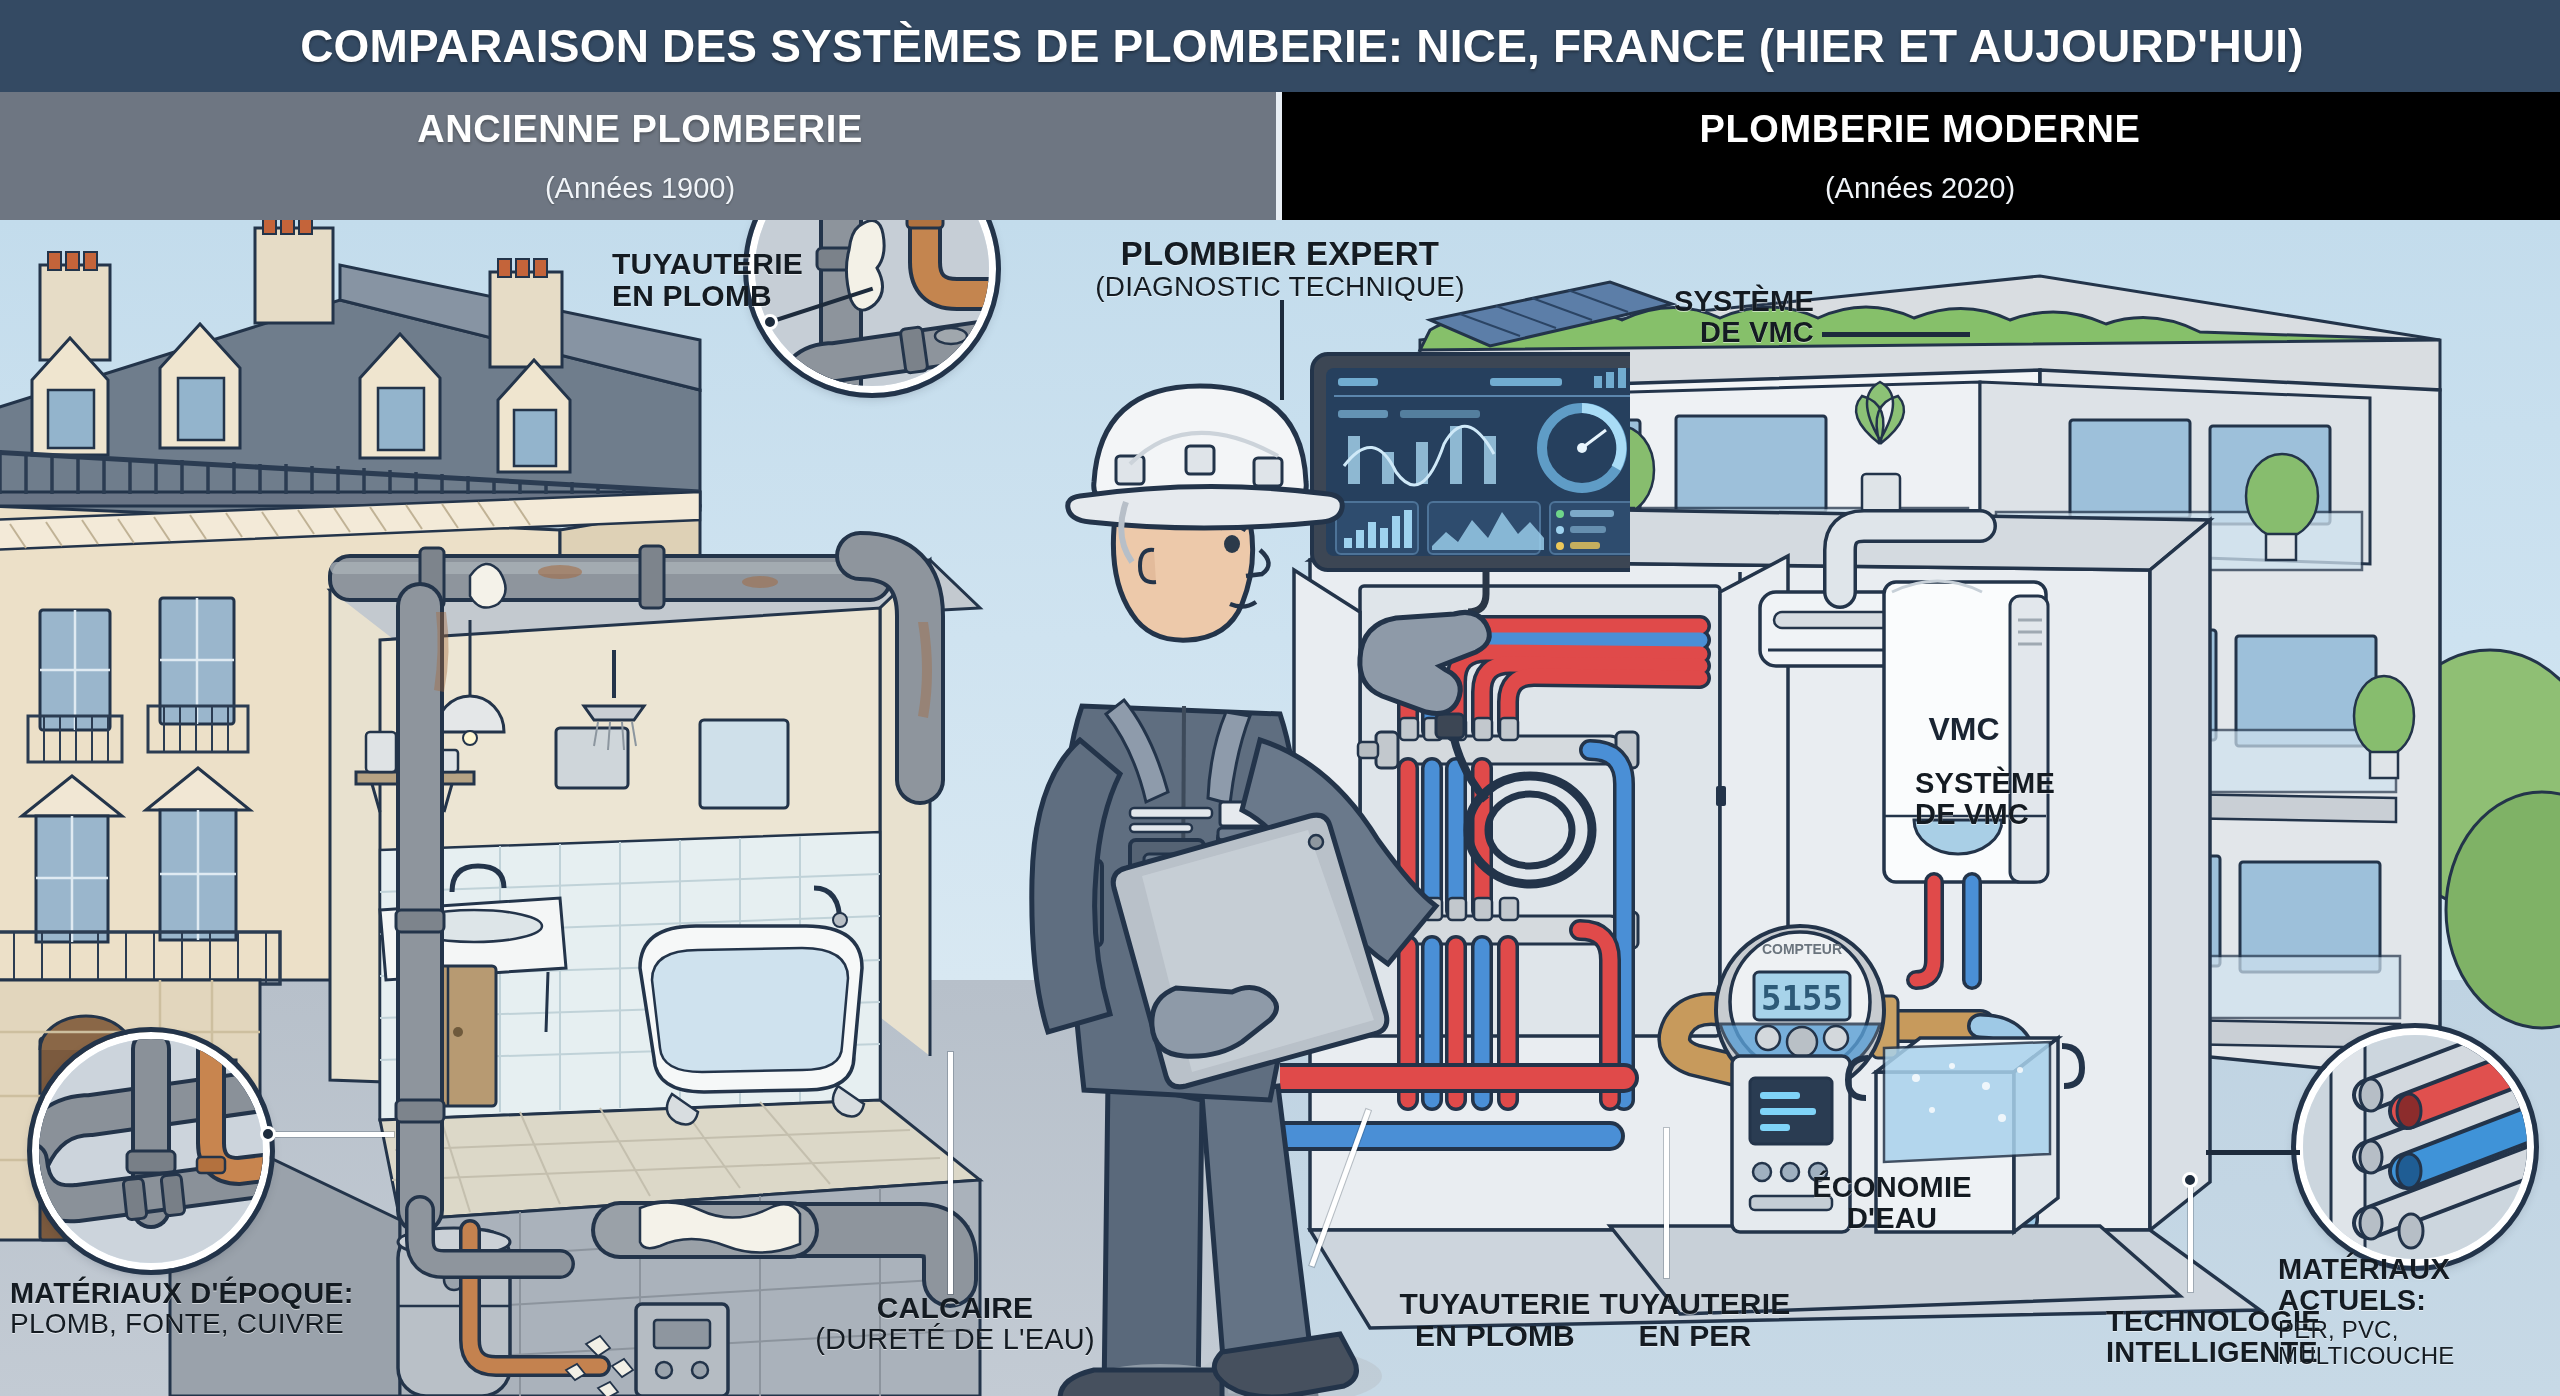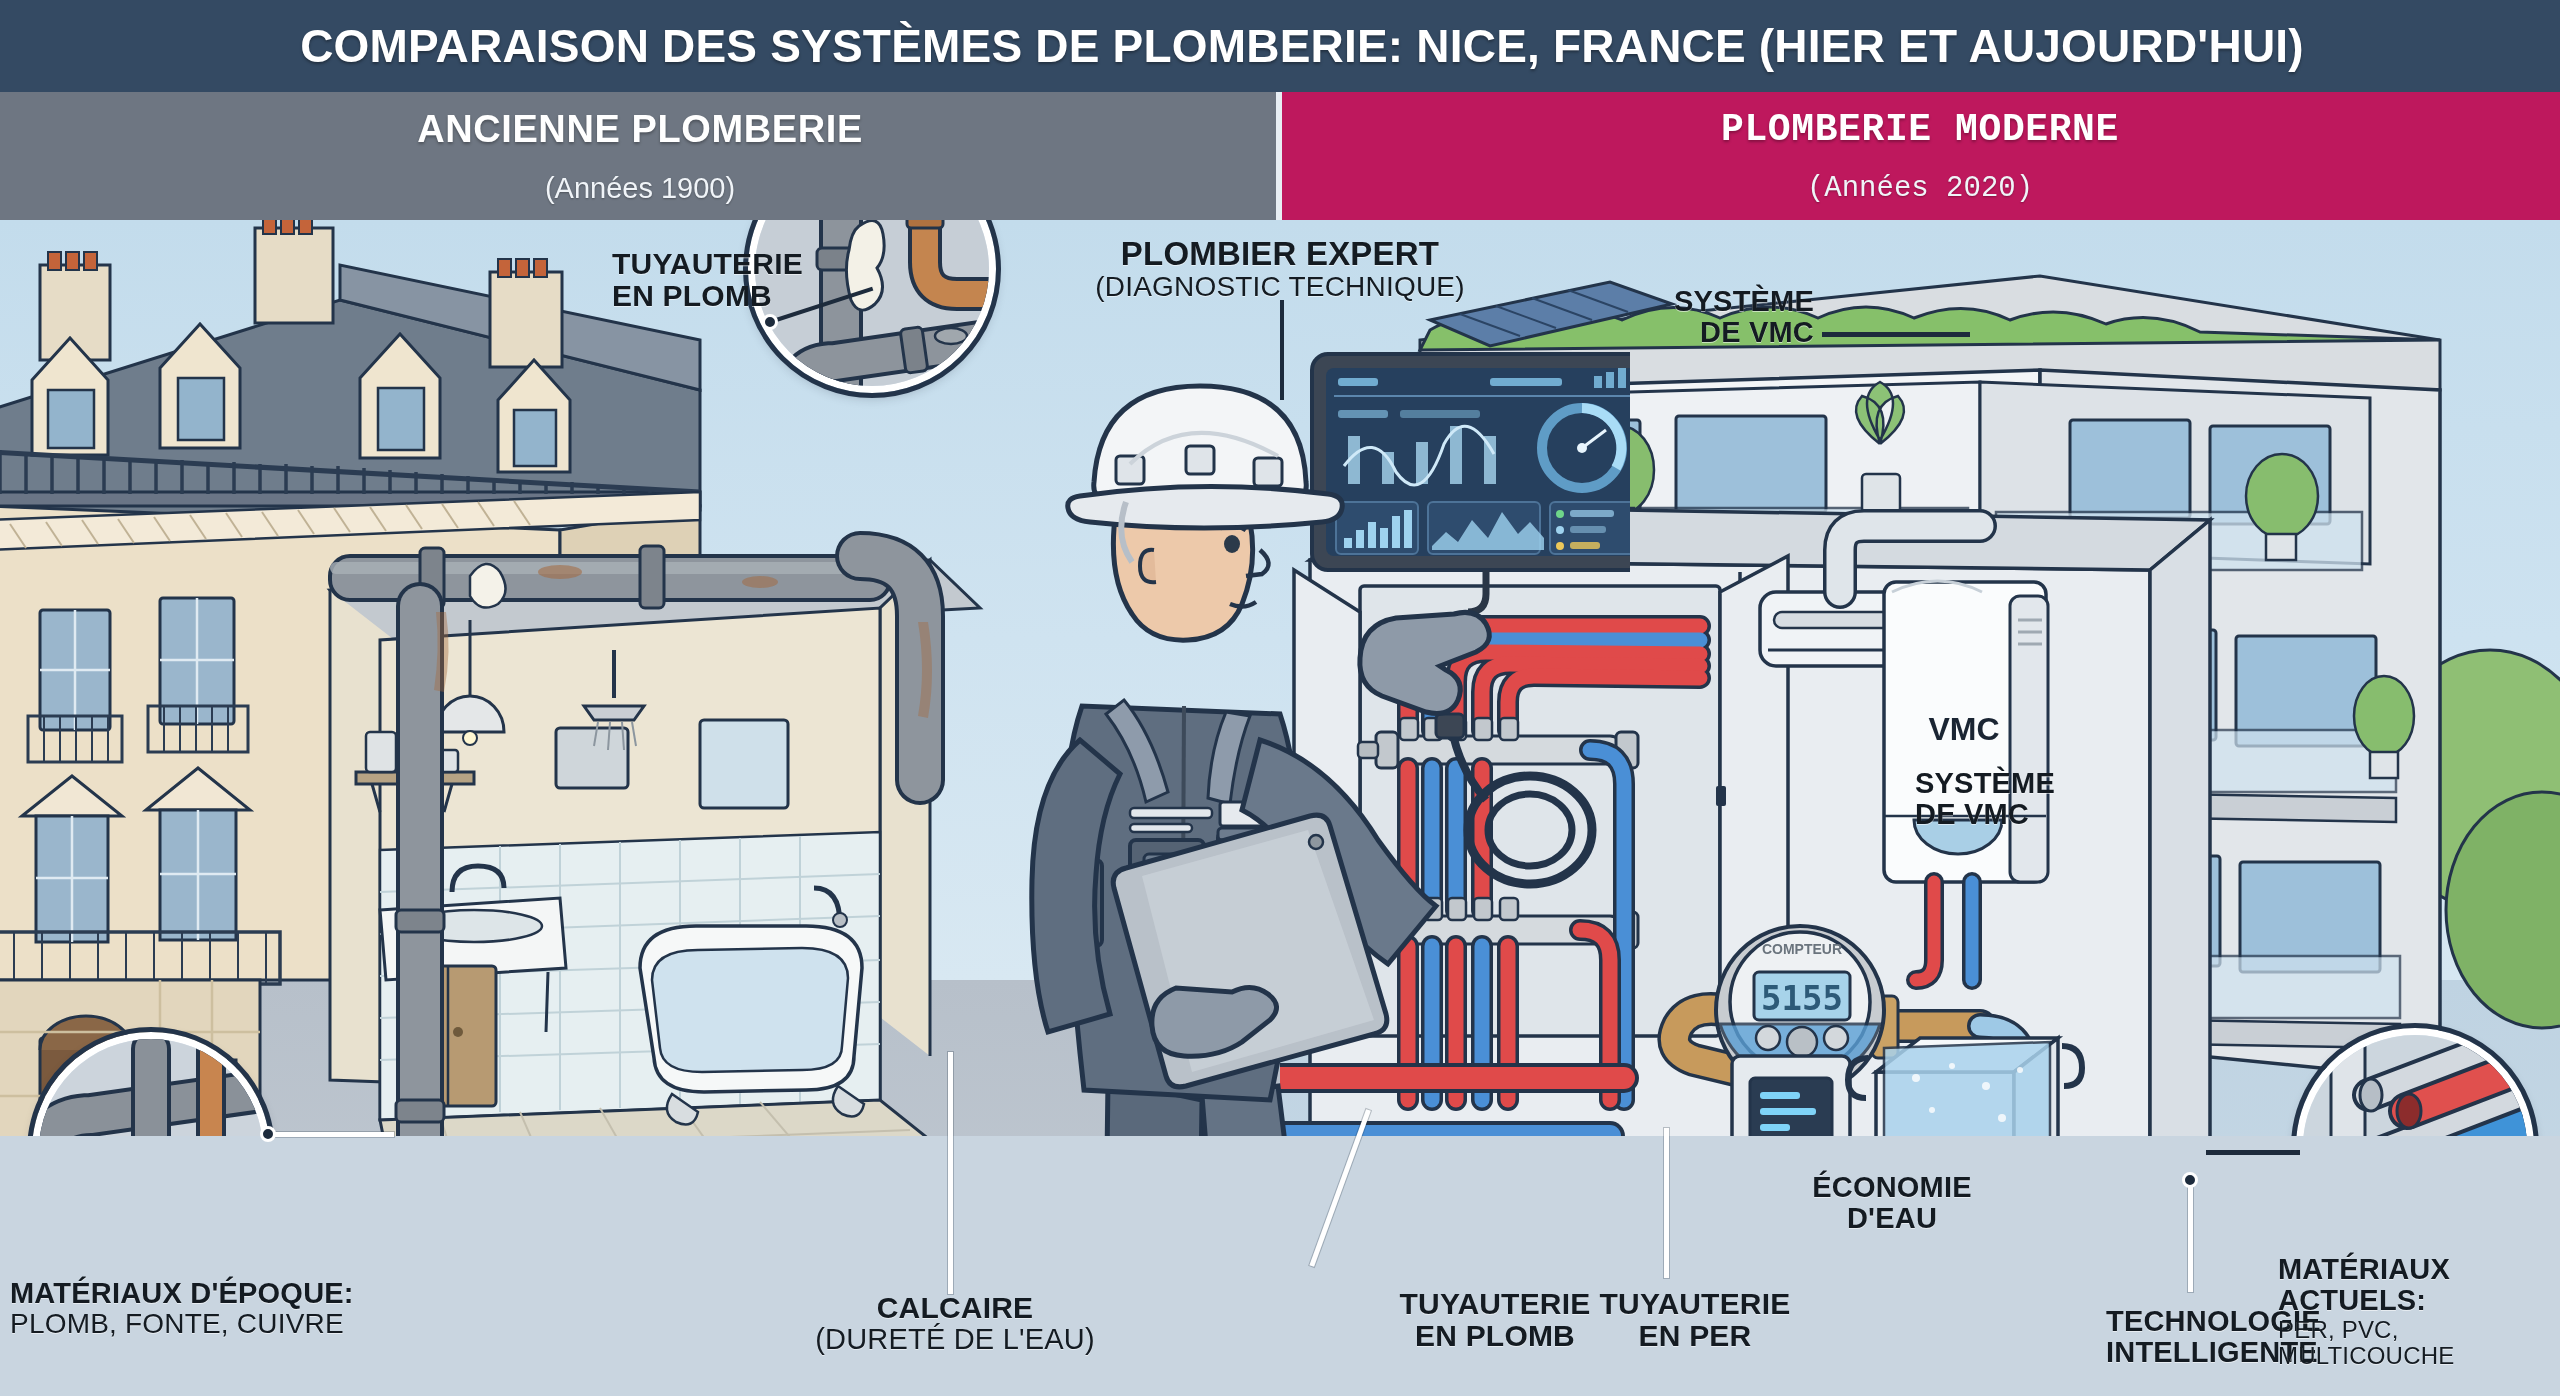--- a/index.html
+++ b/index.html
@@ -30,37 +30,37 @@
     text-shadow:0 2px 3px rgba(0,0,0,.35);
   }
 
   
   .colhead {
     position:absolute; top:92px; height:128px;
     display:flex; flex-direction:column;
     align-items:center; justify-content:center;gap:17px;
   }
   .colhead.left  { left:0;    width:1280px; background:#6e7682; }
-  .colhead.right { left:1280px; width:1280px; background:#be185d;font-family:Liberation Mono, monospace; }
+  .colhead.right { left:1280px; width:1280px; background:#000000; }
   .colhead .h-main {
     color:#fff; font-size:38px; font-weight:bold; letter-spacing:0.6px;
     text-shadow:0 2px 3px rgba(0,0,0,.3);
   }
   .colhead .h-sub {
     color:#f0f4f8; font-size:29px; font-weight:normal; margin-top:4px;
     text-shadow:0 1px 2px rgba(0,0,0,.3);
   }
   .colhead-divider {
     position:absolute; left:1276px; top:92px; width:6px; height:128px;
     background:#e8eef4;
   }
 
   
   .stage {
-    position:absolute; left:0; top:220px; width:2560px; height:916px;
+    position:absolute; left:0; top:220px; width:2560px; height:1176px;
     overflow:hidden;
   }
   .sky-left {
     position:absolute; left:0; top:0; width:1280px; height:760px;
     background:linear-gradient(180deg,#c3dcec 0%, #cfe3f0 55%, #d8e8f2 100%);
   }
   .sky-right {
     position:absolute; left:1280px; top:0; width:1280px; height:760px;
     background:linear-gradient(180deg,#c3dcec 0%, #cde2f0 55%, #d6e7f2 100%);
   }

